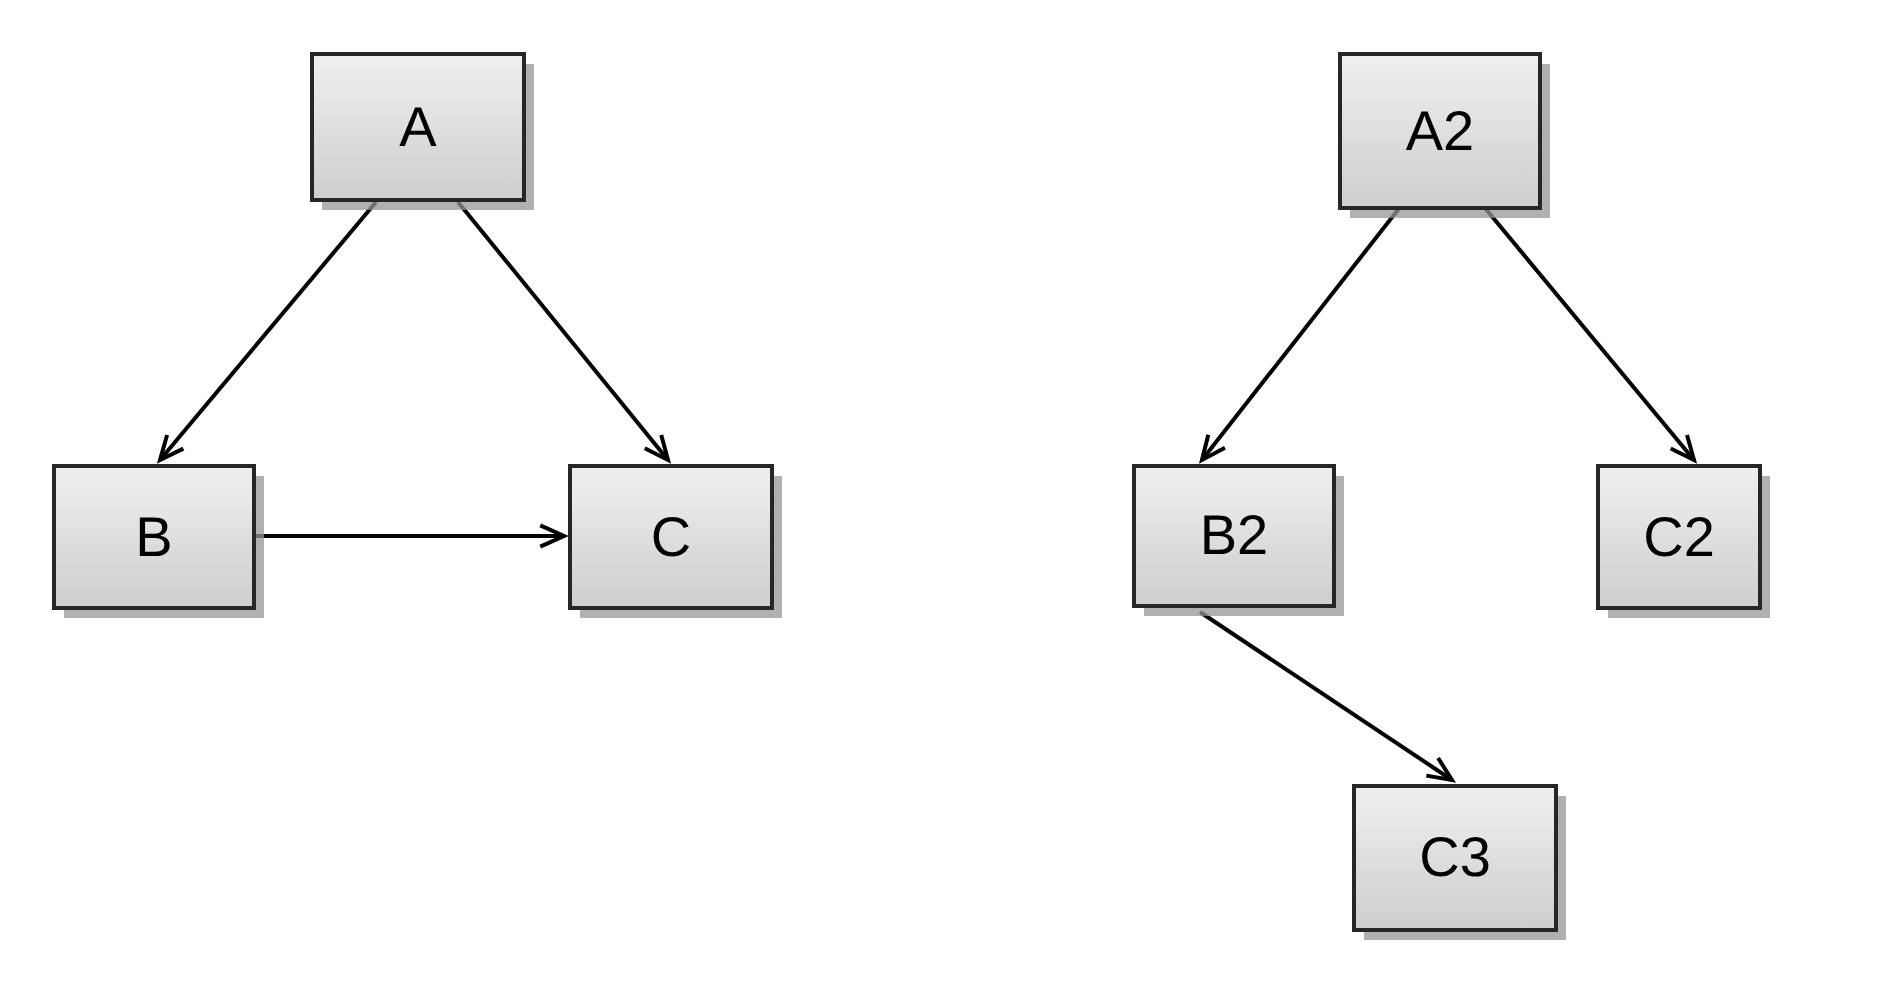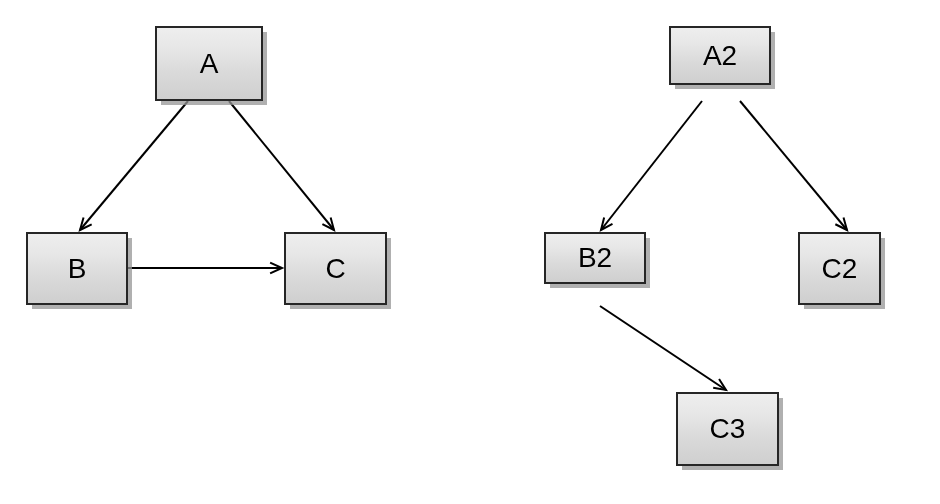--- a/index.html
+++ b/index.html
@@ -74,24 +74,24 @@
   <div id="nodes-layer">
       <div class="graph-node" style="left: 155px; top: 26px; width: 108px; height: 75px;">
         <span class="node-label">A</span>
       </div>
       <div class="graph-node" style="left: 26px; top: 232px; width: 102px; height: 73px;">
         <span class="node-label">B</span>
       </div>
       <div class="graph-node" style="left: 284px; top: 232px; width: 103px; height: 73px;">
         <span class="node-label">C</span>
       </div>
-      <div class="graph-node" style="left: 669px; top: 26px; width: 102px; height: 59px;">
+      <div class="graph-node" style="left: 669px; top: 26px; width: 102px; height: 79px;">
         <span class="node-label">A2</span>
       </div>
-      <div class="graph-node" style="left: 544px; top: 232px; width: 102px; height: 52px;">
+      <div class="graph-node" style="left: 566px; top: 232px; width: 102px; height: 72px;">
         <span class="node-label">B2</span>
       </div>
       <div class="graph-node" style="left: 798px; top: 232px; width: 83px; height: 73px;">
         <span class="node-label">C2</span>
       </div>
       <div class="graph-node" style="left: 676px; top: 392px; width: 103px; height: 74px;">
         <span class="node-label">C3</span>
       </div>
     </div>
 

